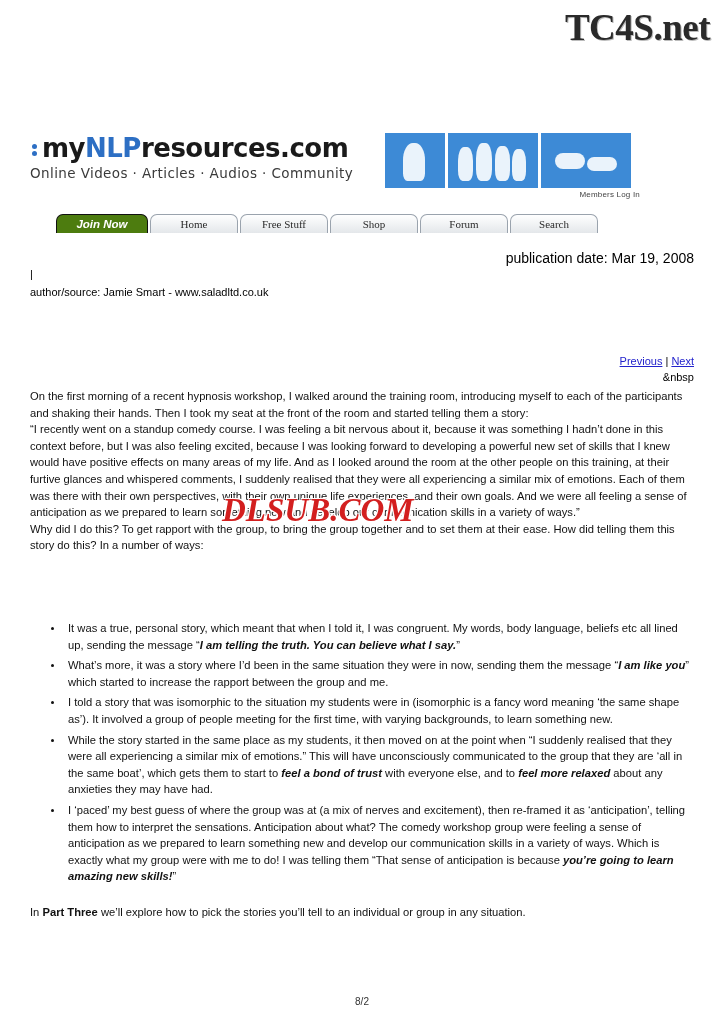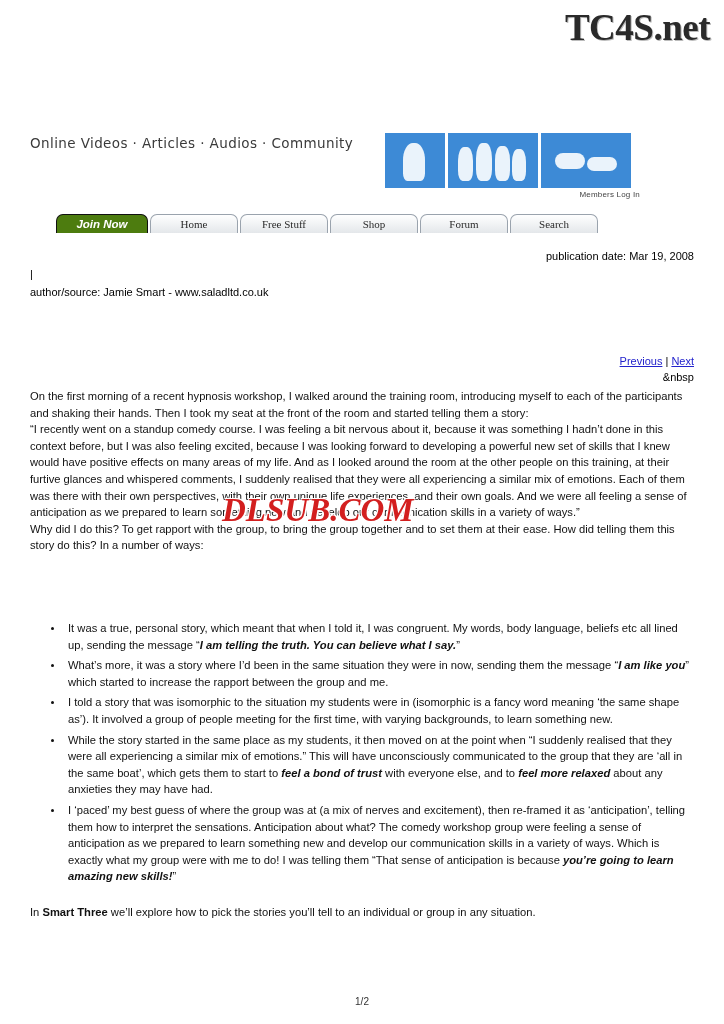--- a/index.html
+++ b/index.html
@@ -141,21 +141,21 @@
     left: 30px; top: 234px;
     width: 664px;
     text-align: center;
     font-size: 11.4px;
     font-weight: bold;
     color: #000;
   }
   .pubdate {
     position: absolute;
     right: 30px; top: 250px;
-    font-size: 11px;
+    font-size: 14px;
     color: #000;
   }
   .pipe-line {
     position: absolute;
     left: 30px; top: 268px;
     font-size: 11px;
     color: #000;
   }
   .author {
     position: absolute;
@@ -253,20 +253,23 @@
 </head>
 <body>
 
 <div class="page">
 
   <div class="tc4s">TC4S.net</div>
 
   <div class="site-header">
 
     <div class="logo-block">
+      <div class="logo-line1">
+        <span class="logo-dots"><i></i><i></i></span><span>my</span><span class="blue">NLP</span><span>resources.com</span>
+      </div>
       <div class="logo-line2">Online Videos · Articles · Audios · Community</div>
     </div>
 
     <div class="banner-imgs">
       <div class="banner-img">
         <span class="fig" style="left:18px;top:10px;width:22px;height:38px;border-radius:45% 45% 20% 20%;"></span>
       </div>
       <div class="banner-img wide">
         <span class="fig" style="left:10px;top:14px;width:15px;height:34px;"></span>
         <span class="fig" style="left:28px;top:10px;width:16px;height:38px;"></span>
@@ -308,20 +311,20 @@
 
   <ul class="bullets">
     <li>It was a true, personal story, which meant that when I told it, I was congruent. My words, body language, beliefs etc all lined up, sending the message “<b><i>I am telling the truth. You can believe what I say.</i></b>”</li>
     <li>What’s more, it was a story where I’d been in the same situation they were in now, sending them the message “<b><i>I am like you</i></b>” which started to increase the rapport between the group and me.</li>
     <li>I told a story that was isomorphic to the situation my students were in (isomorphic is a fancy word meaning ‘the same shape as’). It involved a group of people meeting for the first time, with varying backgrounds, to learn something new.</li>
     <li>While the story started in the same place as my students, it then moved on at the point when “I suddenly realised that they were all experiencing a similar mix of emotions.” This will have unconsciously communicated to the group that they are ‘all in the same boat’, which gets them to start to <b><i>feel a bond of trust</i></b> with everyone else, and to <b><i>feel more relaxed</i></b> about any anxieties they may have had.</li>
     <li>I ‘paced’ my best guess of where the group was at (a mix of nerves and excitement), then re-framed it as ‘anticipation’, telling them how to interpret the sensations. Anticipation about what? The comedy workshop group were feeling a sense of anticipation as we prepared to learn something new and develop our communication skills in a variety of ways. Which is exactly what my group were with me to do! I was telling them “That sense of anticipation is because <b><i>you’re going to learn amazing new skills!</i></b>”</li>
   </ul>
 
   <div class="closing">
-    <span>In </span><b>Smart Three</b><span> we’ll explore how to pick the stories you’ll tell to an individual or group in any situation.</span>
+    <span>In </span><b>Part Three</b><span> we’ll explore how to pick the stories you’ll tell to an individual or group in any situation.</span>
   </div>
 
   <div class="dlsub">DLSUB.COM</div>
 
-  <div class="pagenum">1/2</div>
+  <div class="pagenum">8/2</div>
 
 </div>
 
 </body></html>

